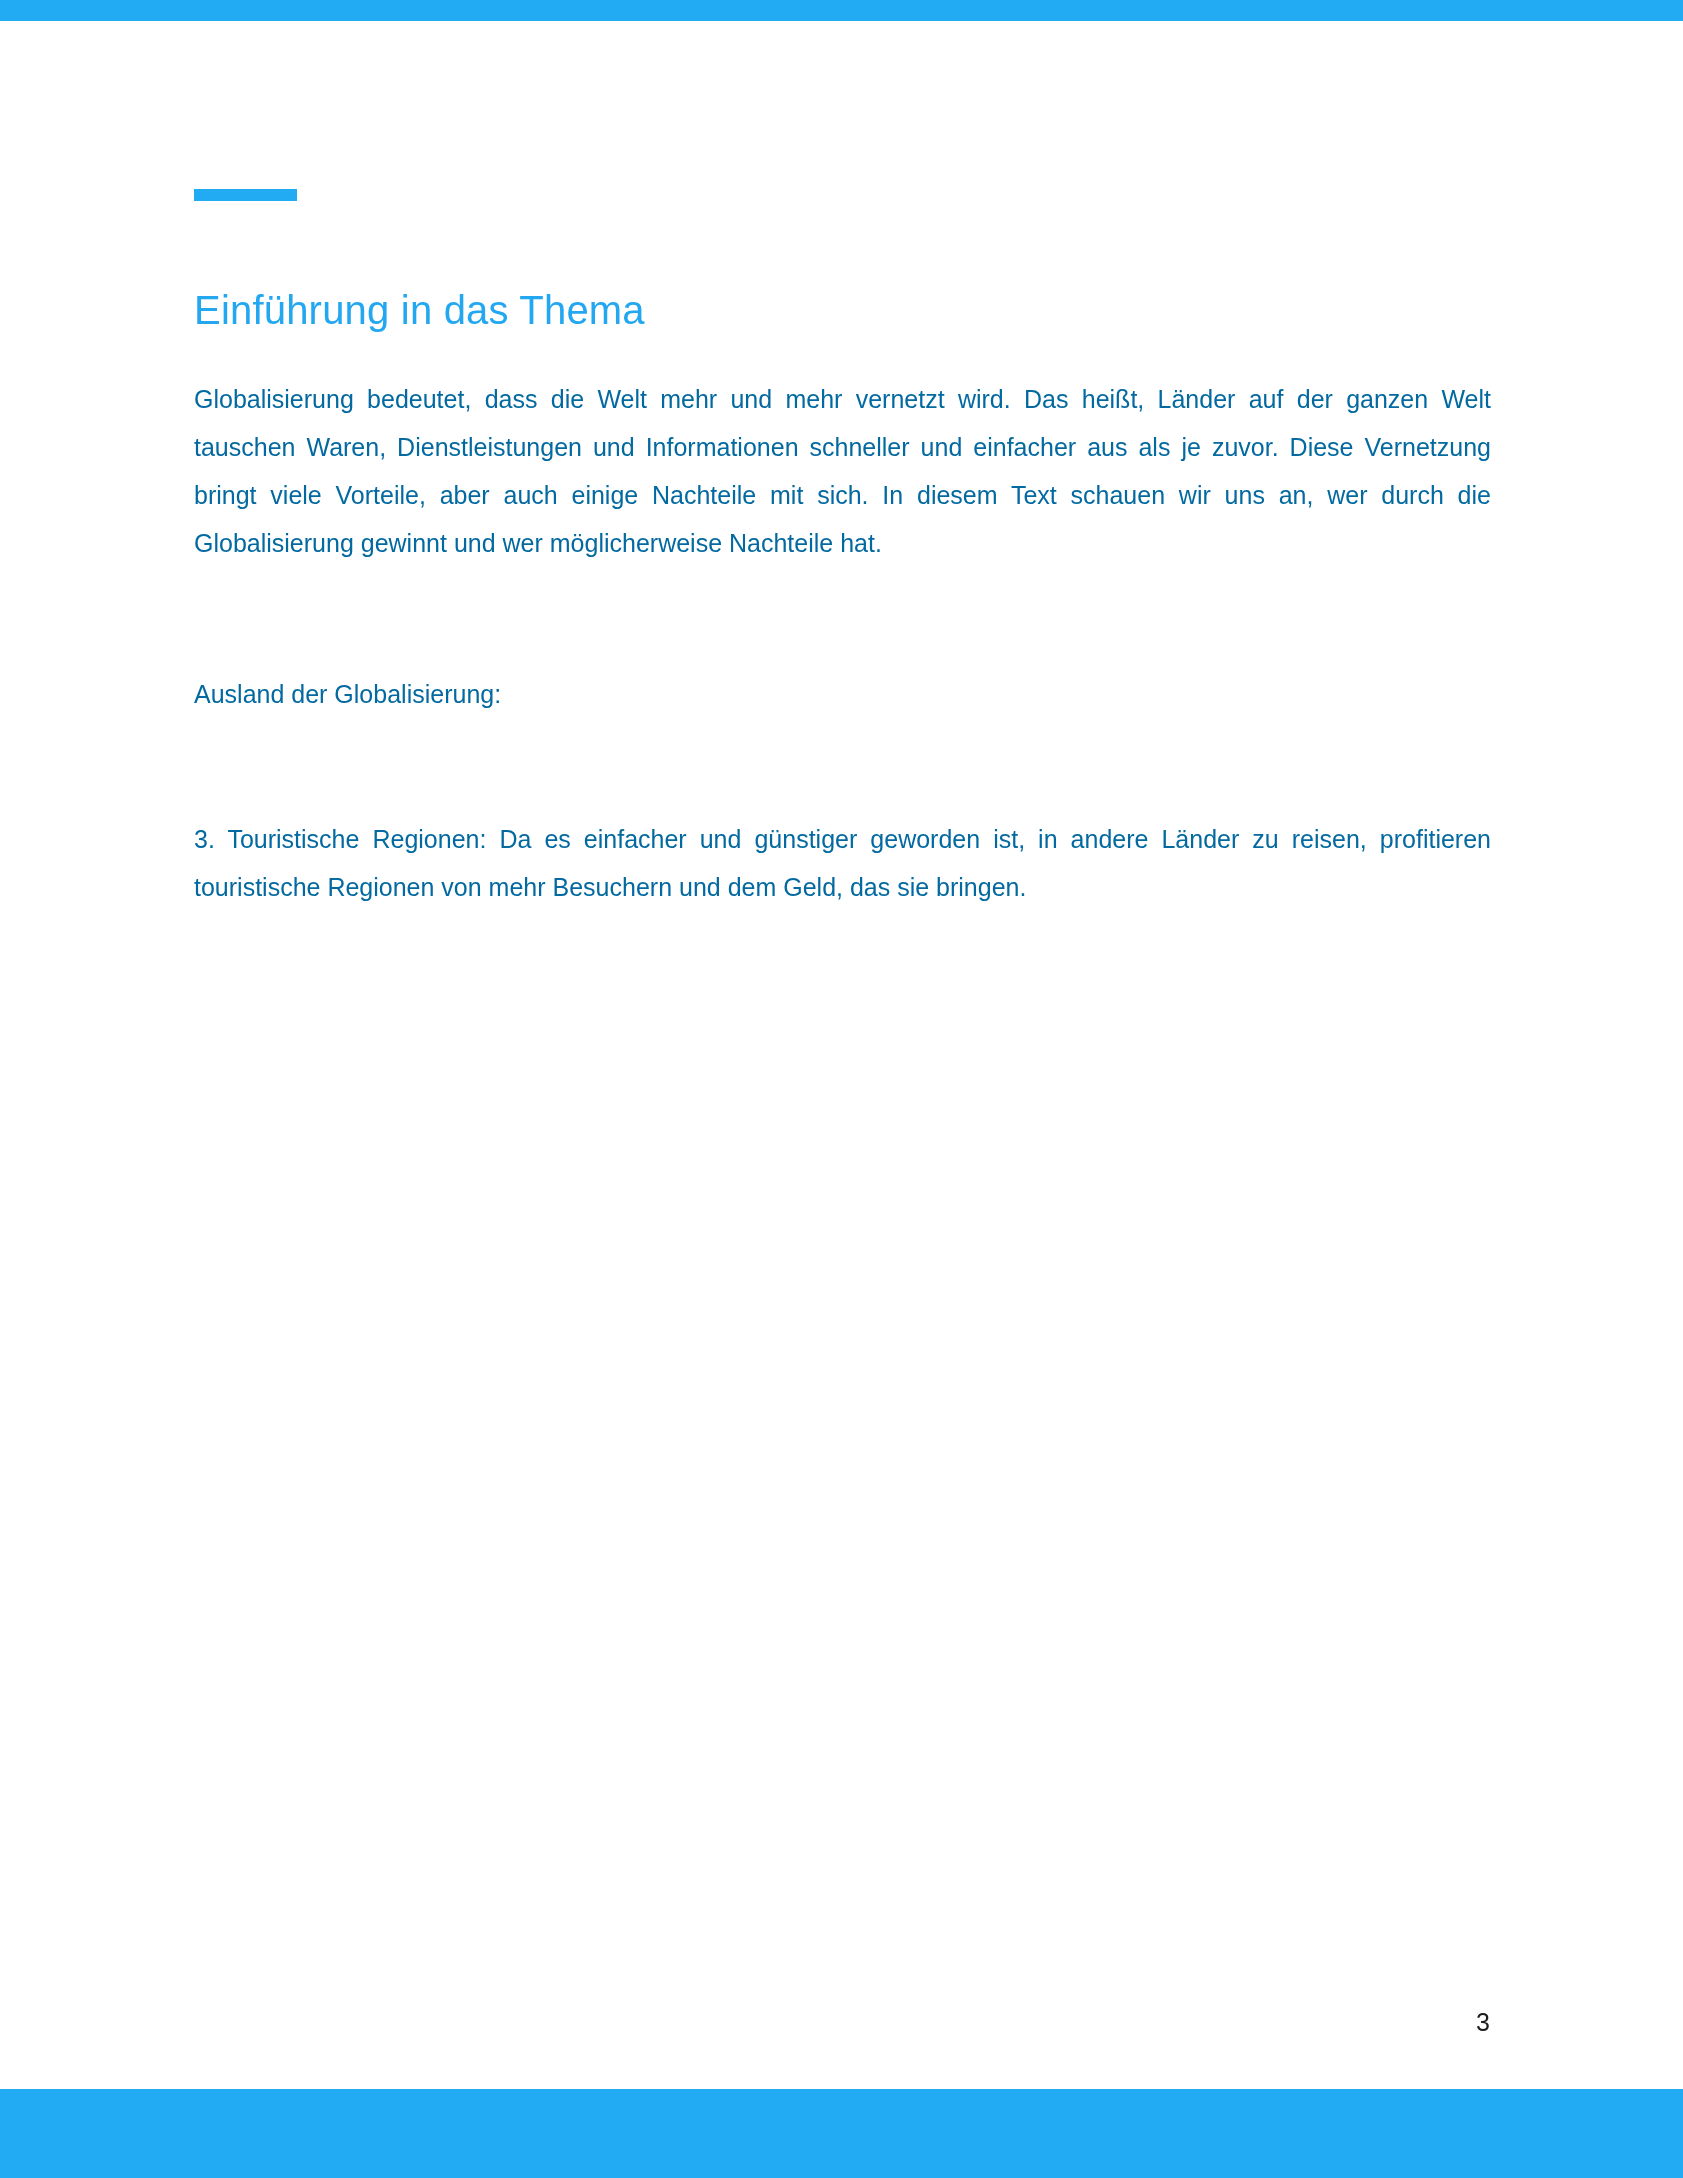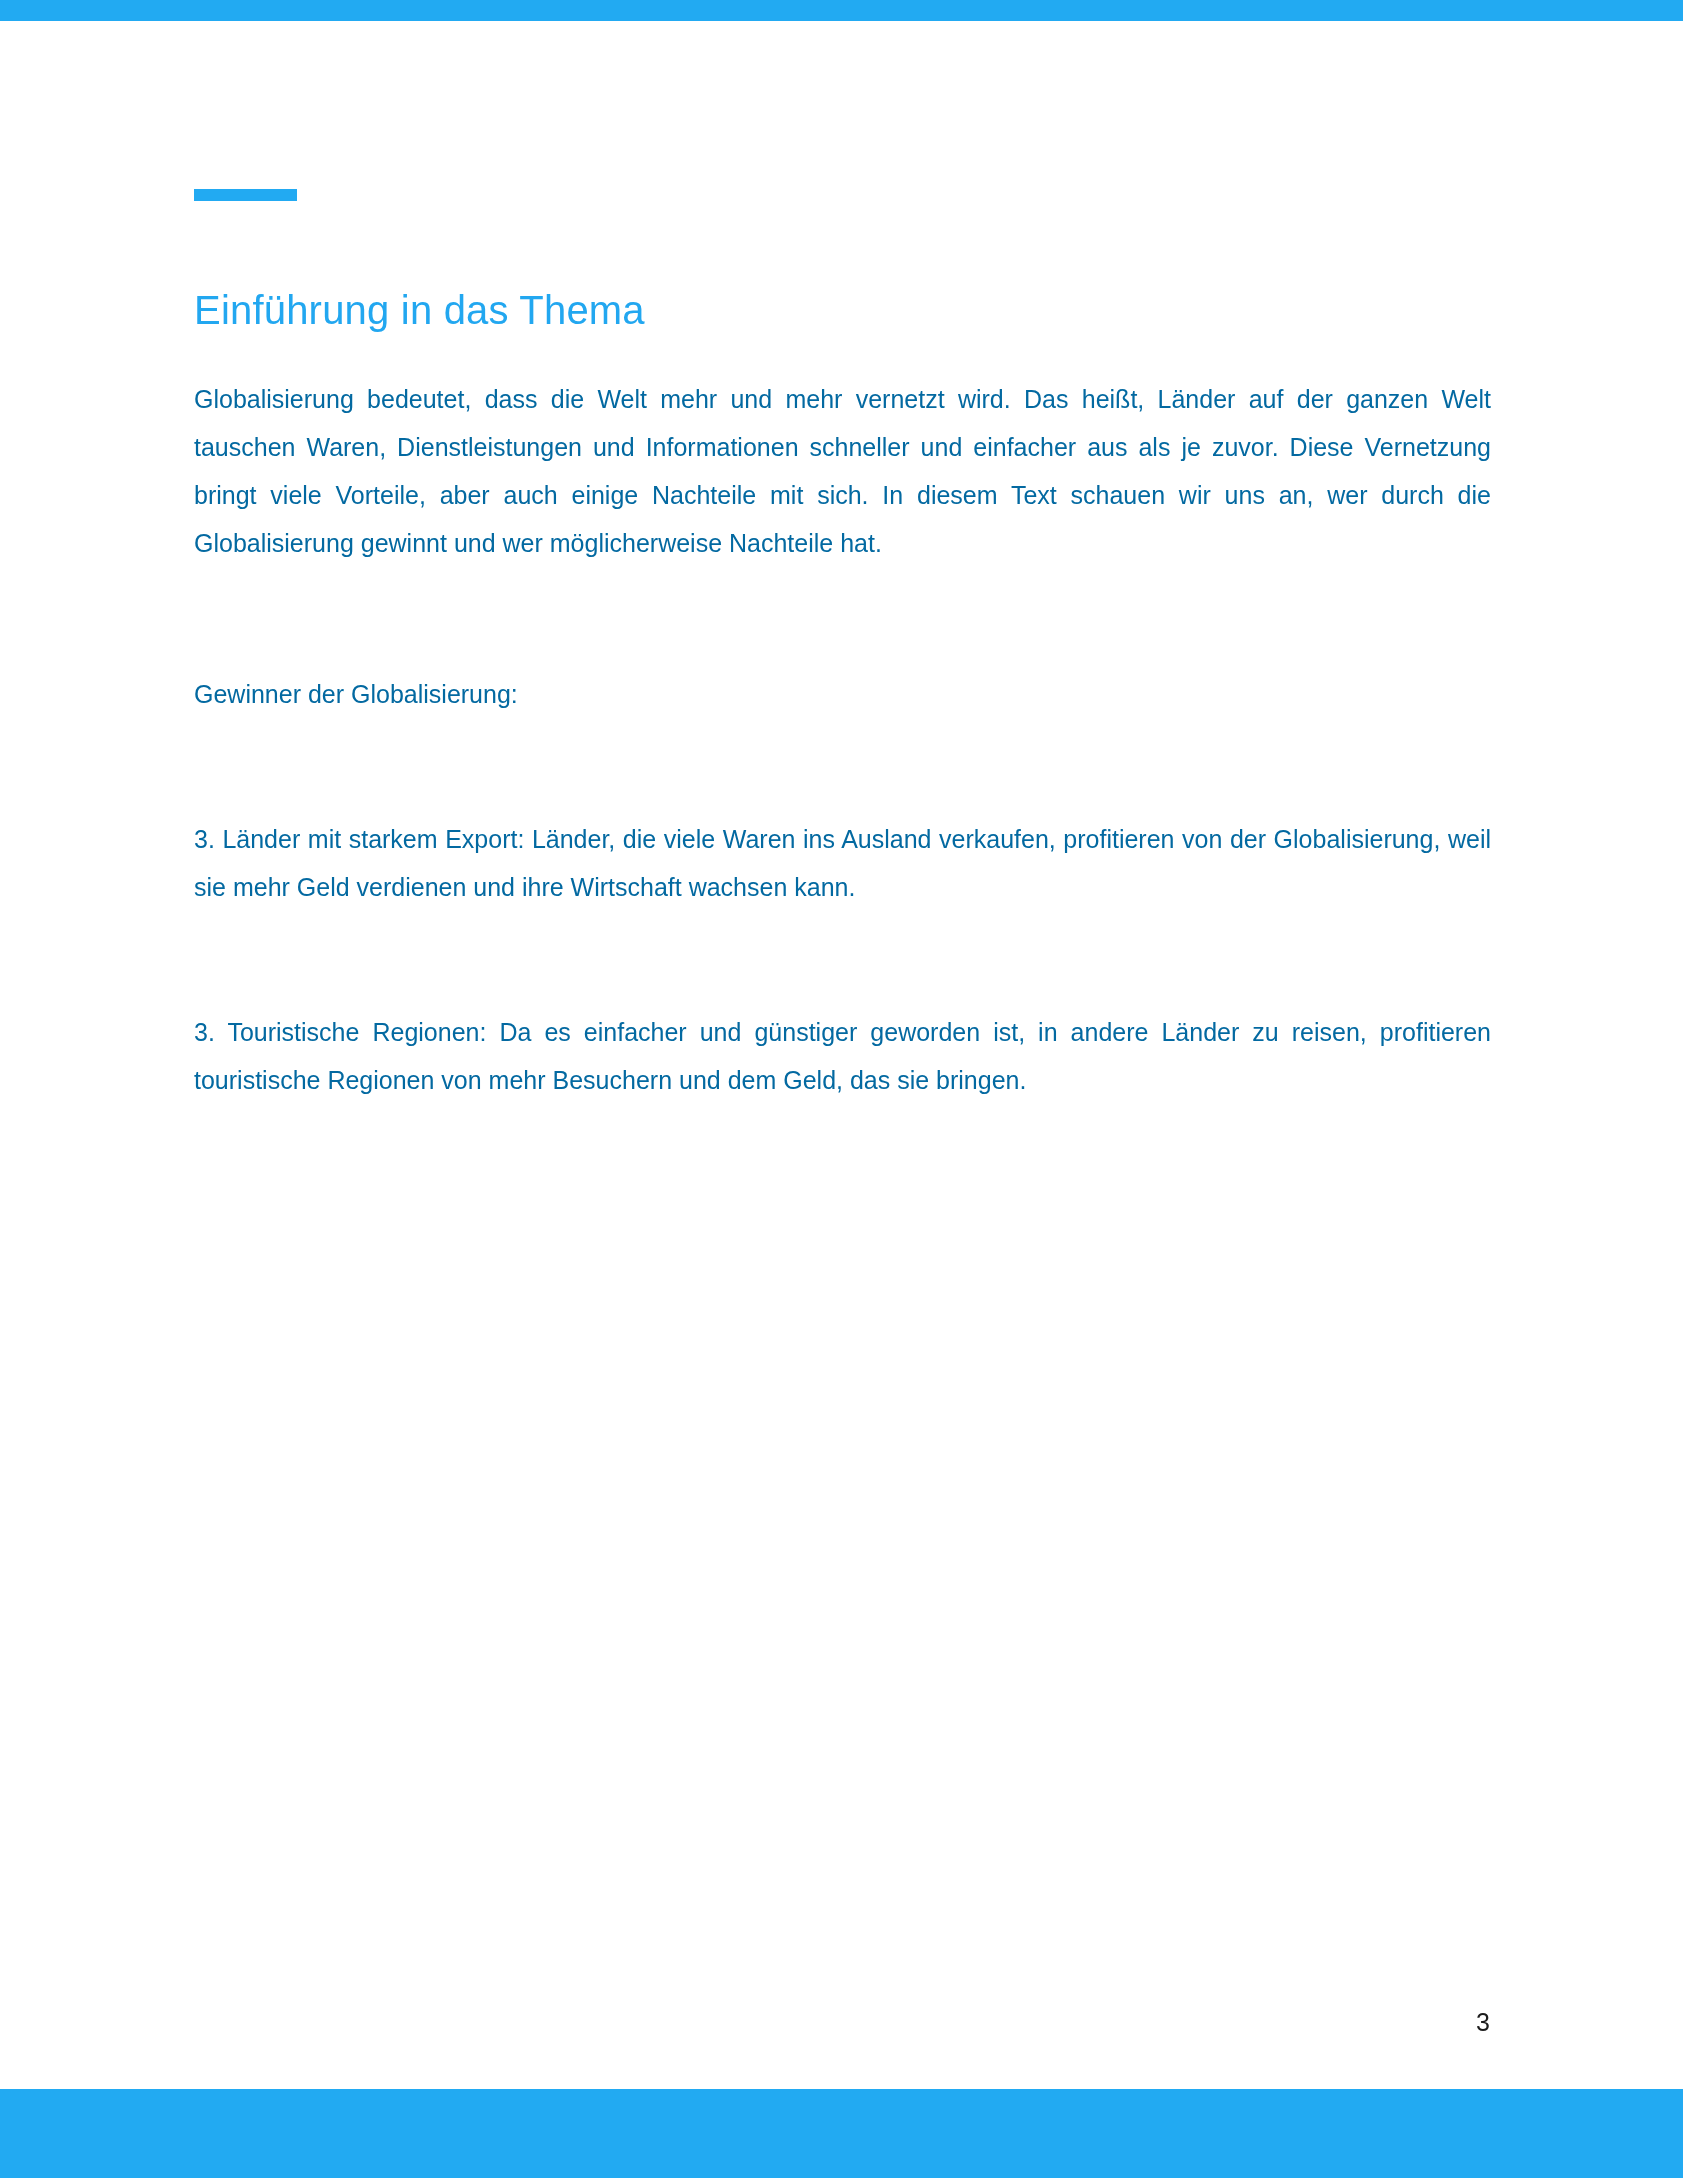--- a/index.html
+++ b/index.html
@@ -101,25 +101,24 @@
   <div class="bar-top"></div>
 
   <div class="accent-rule"></div>
 
   <div class="content">
 
     <h1 class="section-title">Einführung in das Thema</h1>
 
     <p class="body-text para-intro">Globalisierung bedeutet, dass die Welt mehr und mehr vernetzt wird. Das heißt, Länder auf der ganzen Welt tauschen Waren, Dienstleistungen und Informationen schneller und einfacher aus als je zuvor. Diese Vernetzung bringt viele Vorteile, aber auch einige Nachteile mit sich. In diesem Text schauen wir uns an, wer durch die Globalisierung gewinnt und wer möglicherweise Nachteile hat.</p>
 
-    <p class="body-text lead-in">Gewinner der Globalisierung:</p>
+    <p class="body-text lead-in">Ausland der Globalisierung:</p>
 
 
 
-    <p class="body-text list-item">3. Länder mit starkem Export: Länder, die viele Waren ins Ausland verkaufen, profitieren von der Globalisierung, weil sie mehr Geld verdienen und ihre Wirtschaft wachsen kann.</p>
 
     <p class="body-text list-item">3. Touristische Regionen: Da es einfacher und günstiger geworden ist, in andere Länder zu reisen, profitieren touristische Regionen von mehr Besuchern und dem Geld, das sie bringen.</p>
 
   </div>
 
   <div class="page-number">3</div>
 
   <div class="bar-bottom"></div>
 
 </div>

